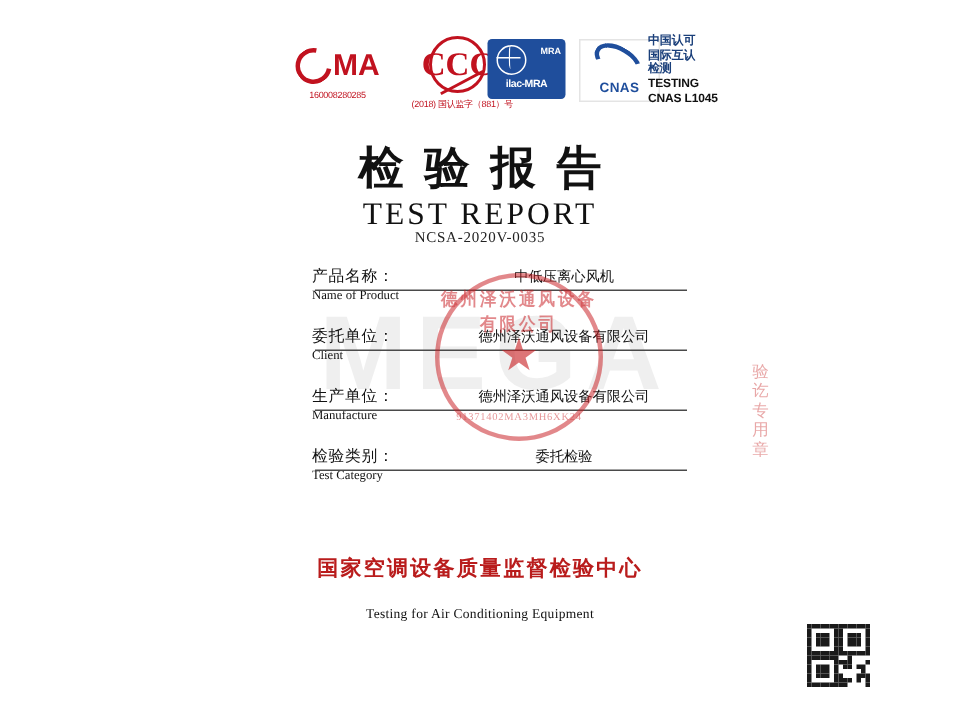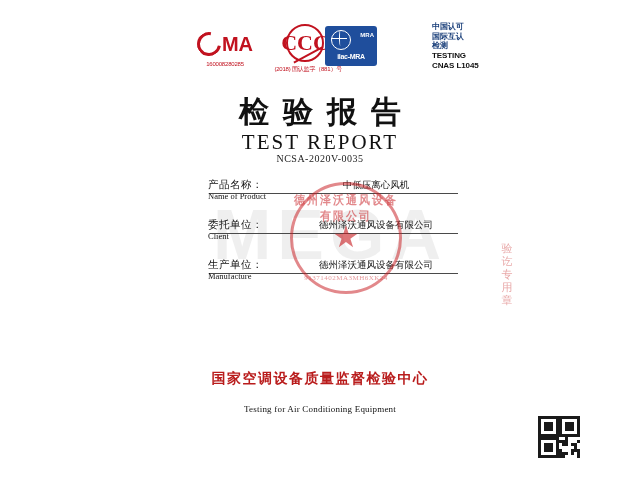--- a/index.html
+++ b/index.html
@@ -437,20 +437,26 @@
     </div>
 
     <div class="mark ilac-mark">
       <div class="ilac-badge">
         <div class="ilac-globe"></div>
         <div class="ilac-top">MRA</div>
         <div class="ilac-text">ilac-MRA</div>
       </div>
     </div>
 
+    <div class="mark cnas-mark">
+      <div class="cnas-badge">
+        <div class="cnas-swoosh"></div>
+        <div class="cnas-text">CNAS</div>
+      </div>
+    </div>
 
     <div class="mark cnas-textblock">
       <div class="cn">中国认可</div>
       <div class="cn">国际互认</div>
       <div class="cn">检测</div>
       <div class="testing">TESTING</div>
       <div class="code">CNAS L1045</div>
     </div>
   </div>
 
@@ -480,20 +486,28 @@
 
     <div class="field-row">
       <div class="field-label">
         <span class="cn">生产单位：</span>
         <span class="en">Manufacture</span>
       </div>
       <div class="field-value">德州泽沃通风设备有限公司</div>
       <div class="field-rule"></div>
     </div>
 
+    <div class="field-row">
+      <div class="field-label">
+        <span class="cn">检验类别：</span>
+        <span class="en">Test Category</span>
+      </div>
+      <div class="field-value">委托检验</div>
+      <div class="field-rule"></div>
+    </div>
   </div>
 
   <div class="seal">
     <div class="seal-arc-top">德州泽沃通风设备有限公司</div>
     <div class="seal-star">★</div>
     <div class="seal-arc-bottom">91371402MA3MH6XK24</div>
   </div>
 
   <div class="side-seal">验讫专用章</div>
 

